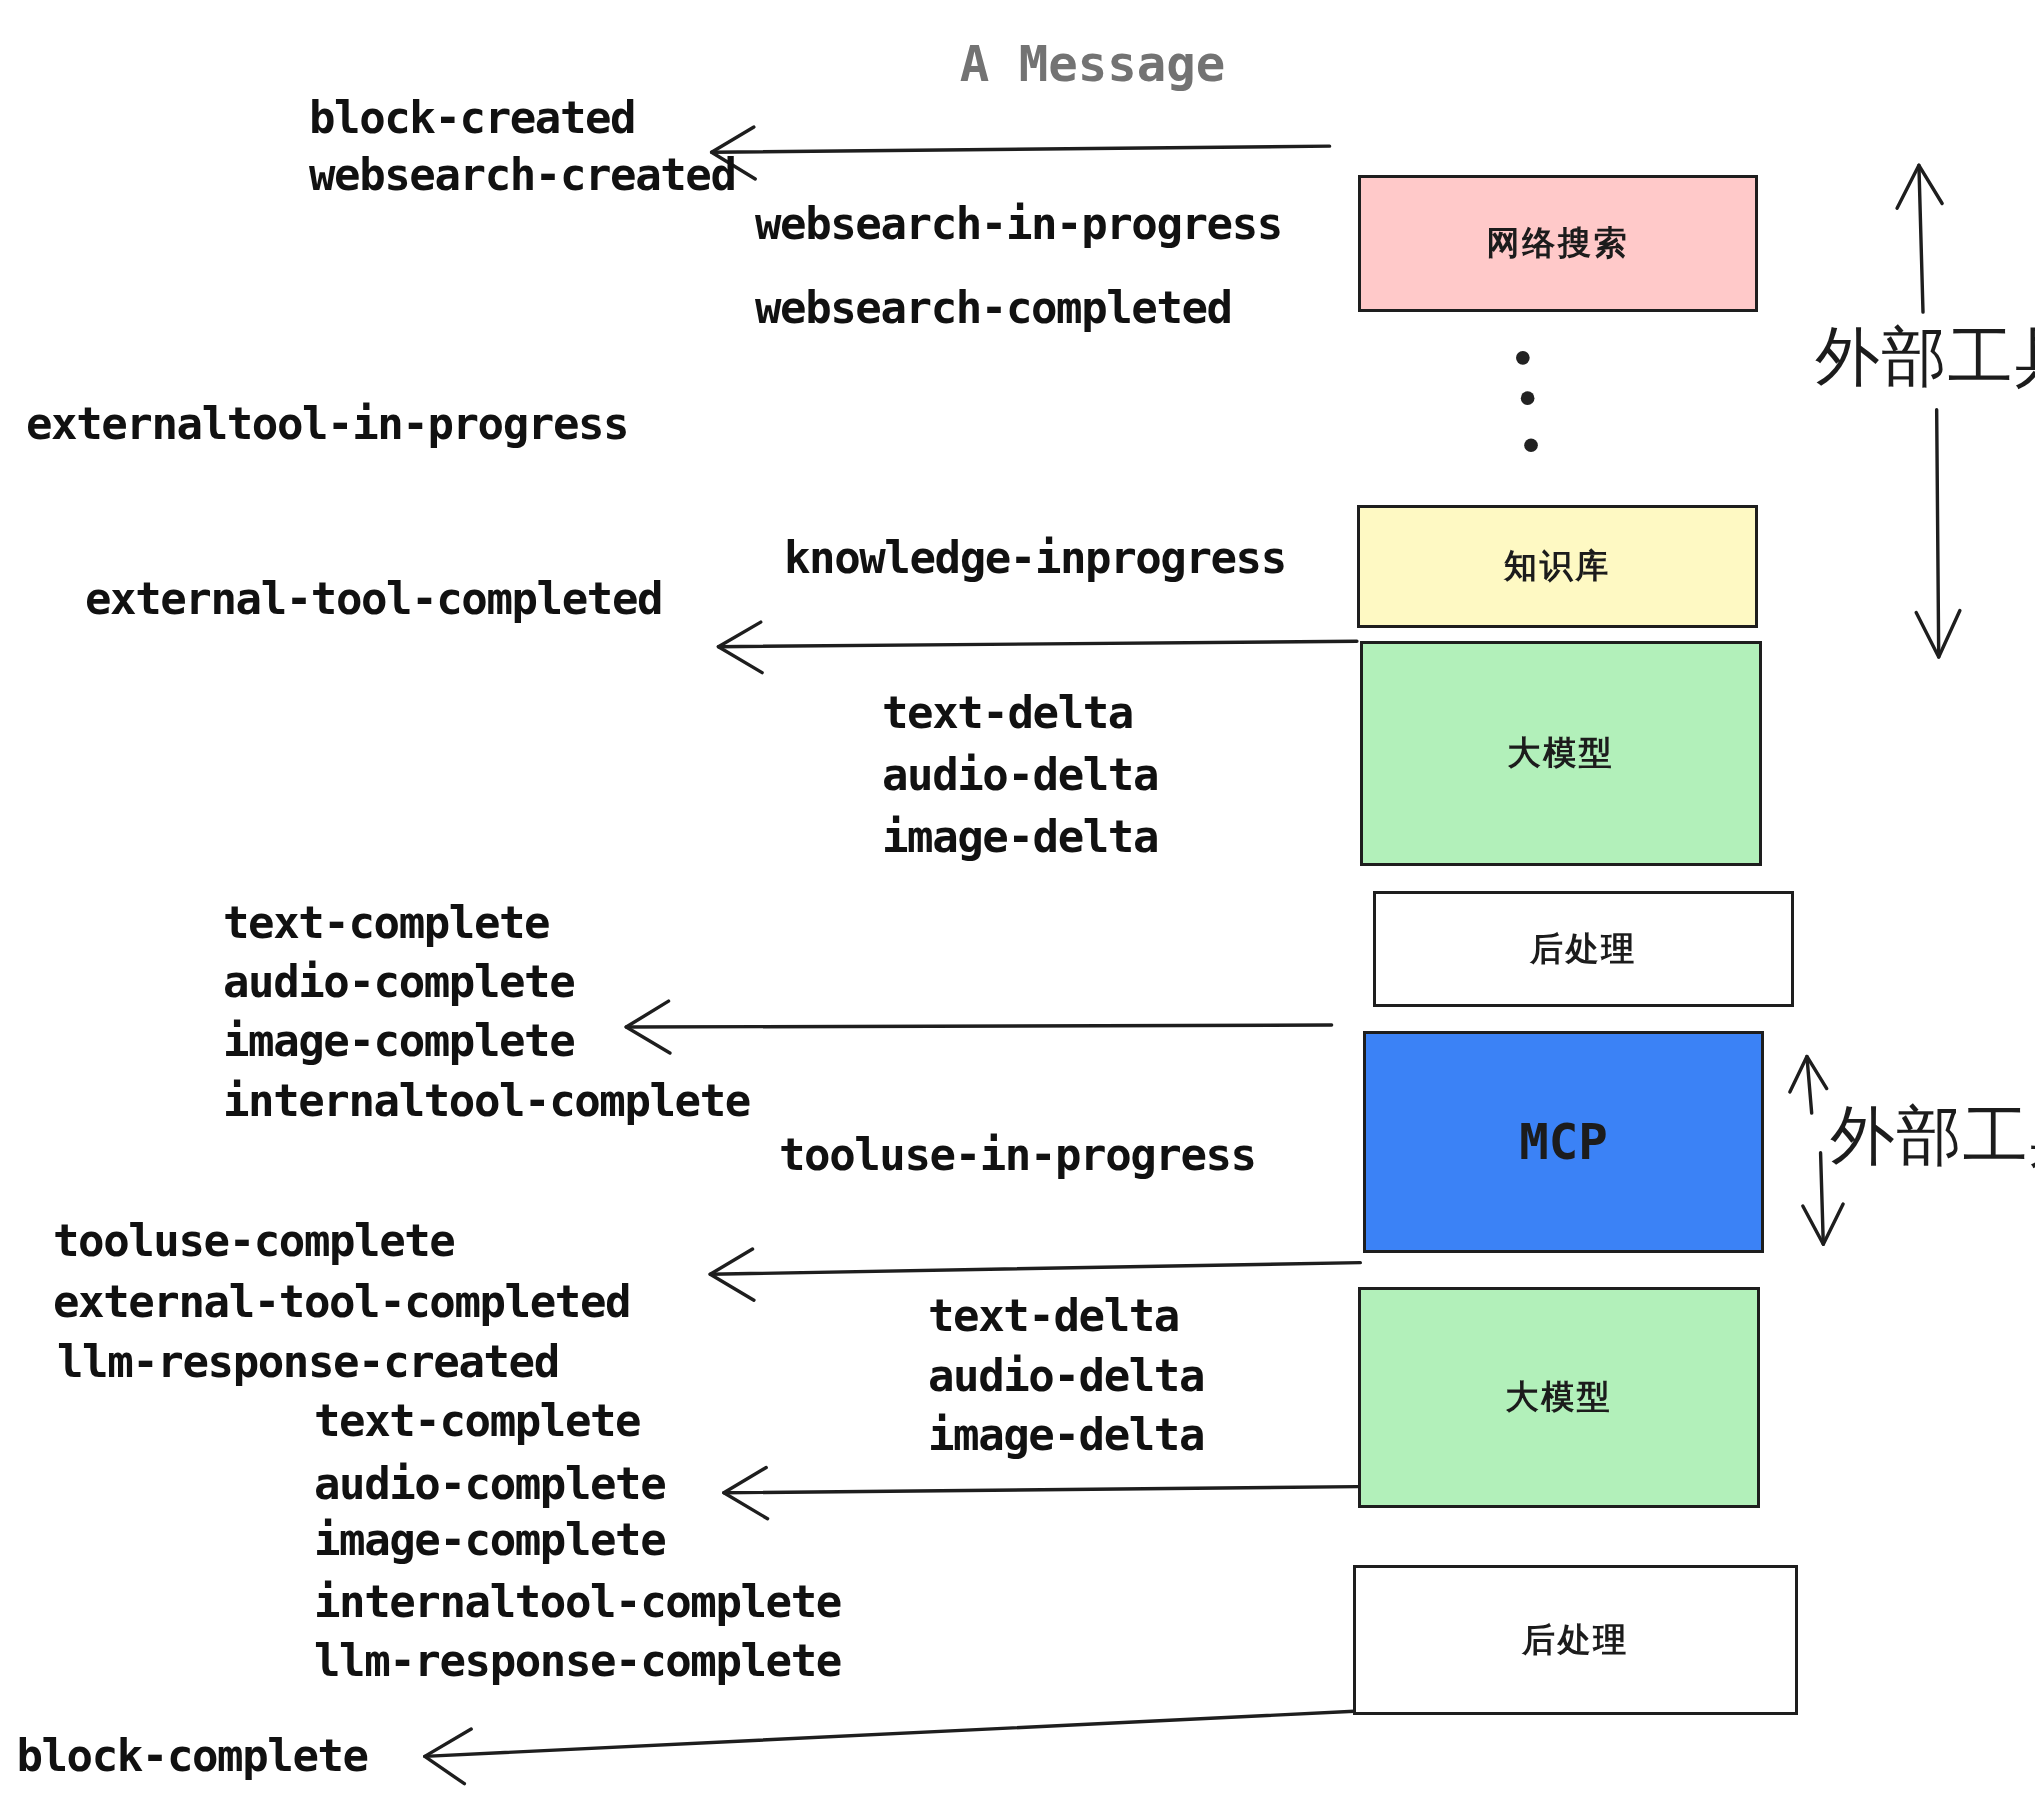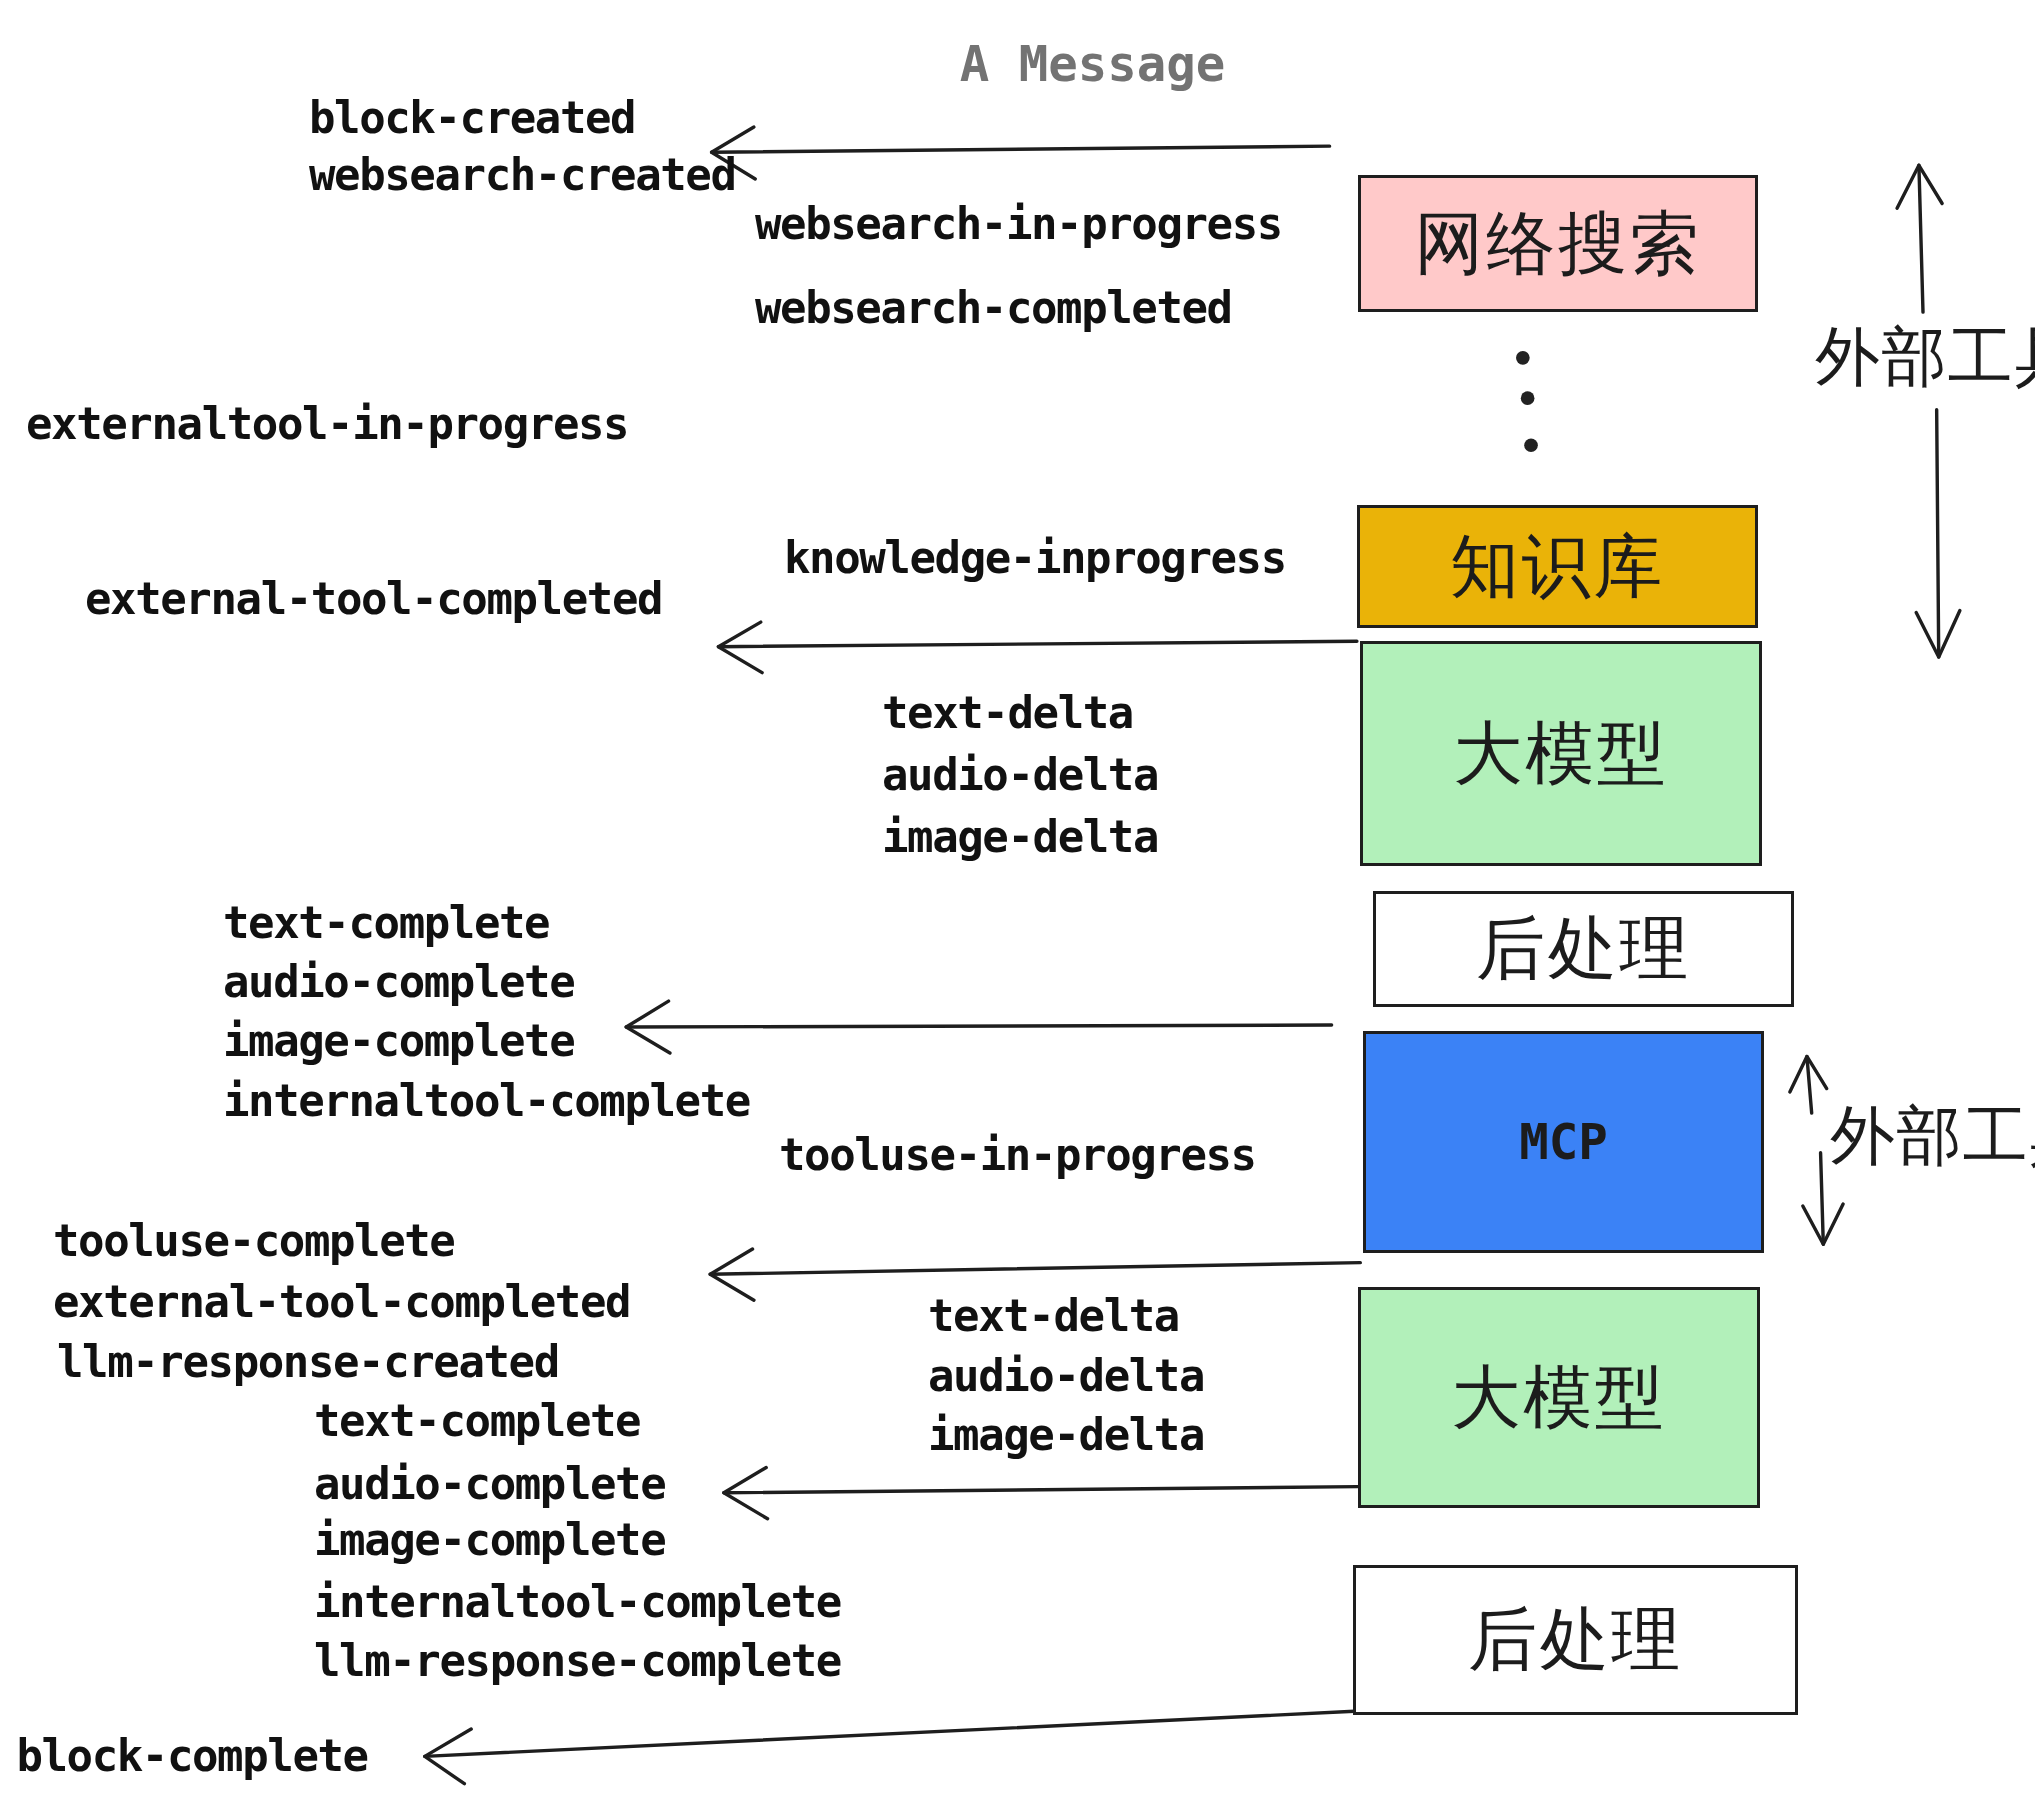--- a/index.html
+++ b/index.html
@@ -43,22 +43,22 @@
     letter-spacing: -1.4px;
   }
   .box {
     position: absolute;
     box-sizing: border-box;
     border: 3.4px solid #1e1e1e;
     display: flex;
     align-items: center;
     justify-content: center;
     font-family: "Liberation Sans", "DejaVu Sans", sans-serif;
-    font-size: 69px;
-    font-weight: 400;
+    font-size: 33px;
+    font-weight: 700;
     color: #1c1c1c;
     letter-spacing: 2.7px;
   }
   .box.mcp-font {
     font: 600 49px "DejaVu Sans Mono", monospace;
     letter-spacing: 0;
   }
   .side-label {
     position: absolute;
     transform: translateY(-50%);
@@ -138,21 +138,21 @@
       <circle cx="2237" cy="583" r="10"></circle>
       <circle cx="2242" cy="652" r="10"></circle>
     </g>
   </svg>
 
   <div class="title">A Message</div>
 
   <div class="box" id="box-websearch" style="background-color: rgb(255, 201, 201);">
     <span>网络搜索</span>
   </div>
-  <div class="box" id="box-knowledge" style="background-color: #eab308;">
+  <div class="box" id="box-knowledge" style="background-color: #fef9c3;">
     <span>知识库</span>
   </div>
   <div class="box" id="box-llm-1" style="background-color: rgb(178, 240, 186);">
     <span>大模型</span>
   </div>
   <div class="box" id="box-post-1" style="background-color: rgb(255, 255, 255);">
     <span>后处理</span>
   </div>
   <div class="box mcp-font" id="box-mcp" style="background-color: #3b82f6;">
     <span>MCP</span>

